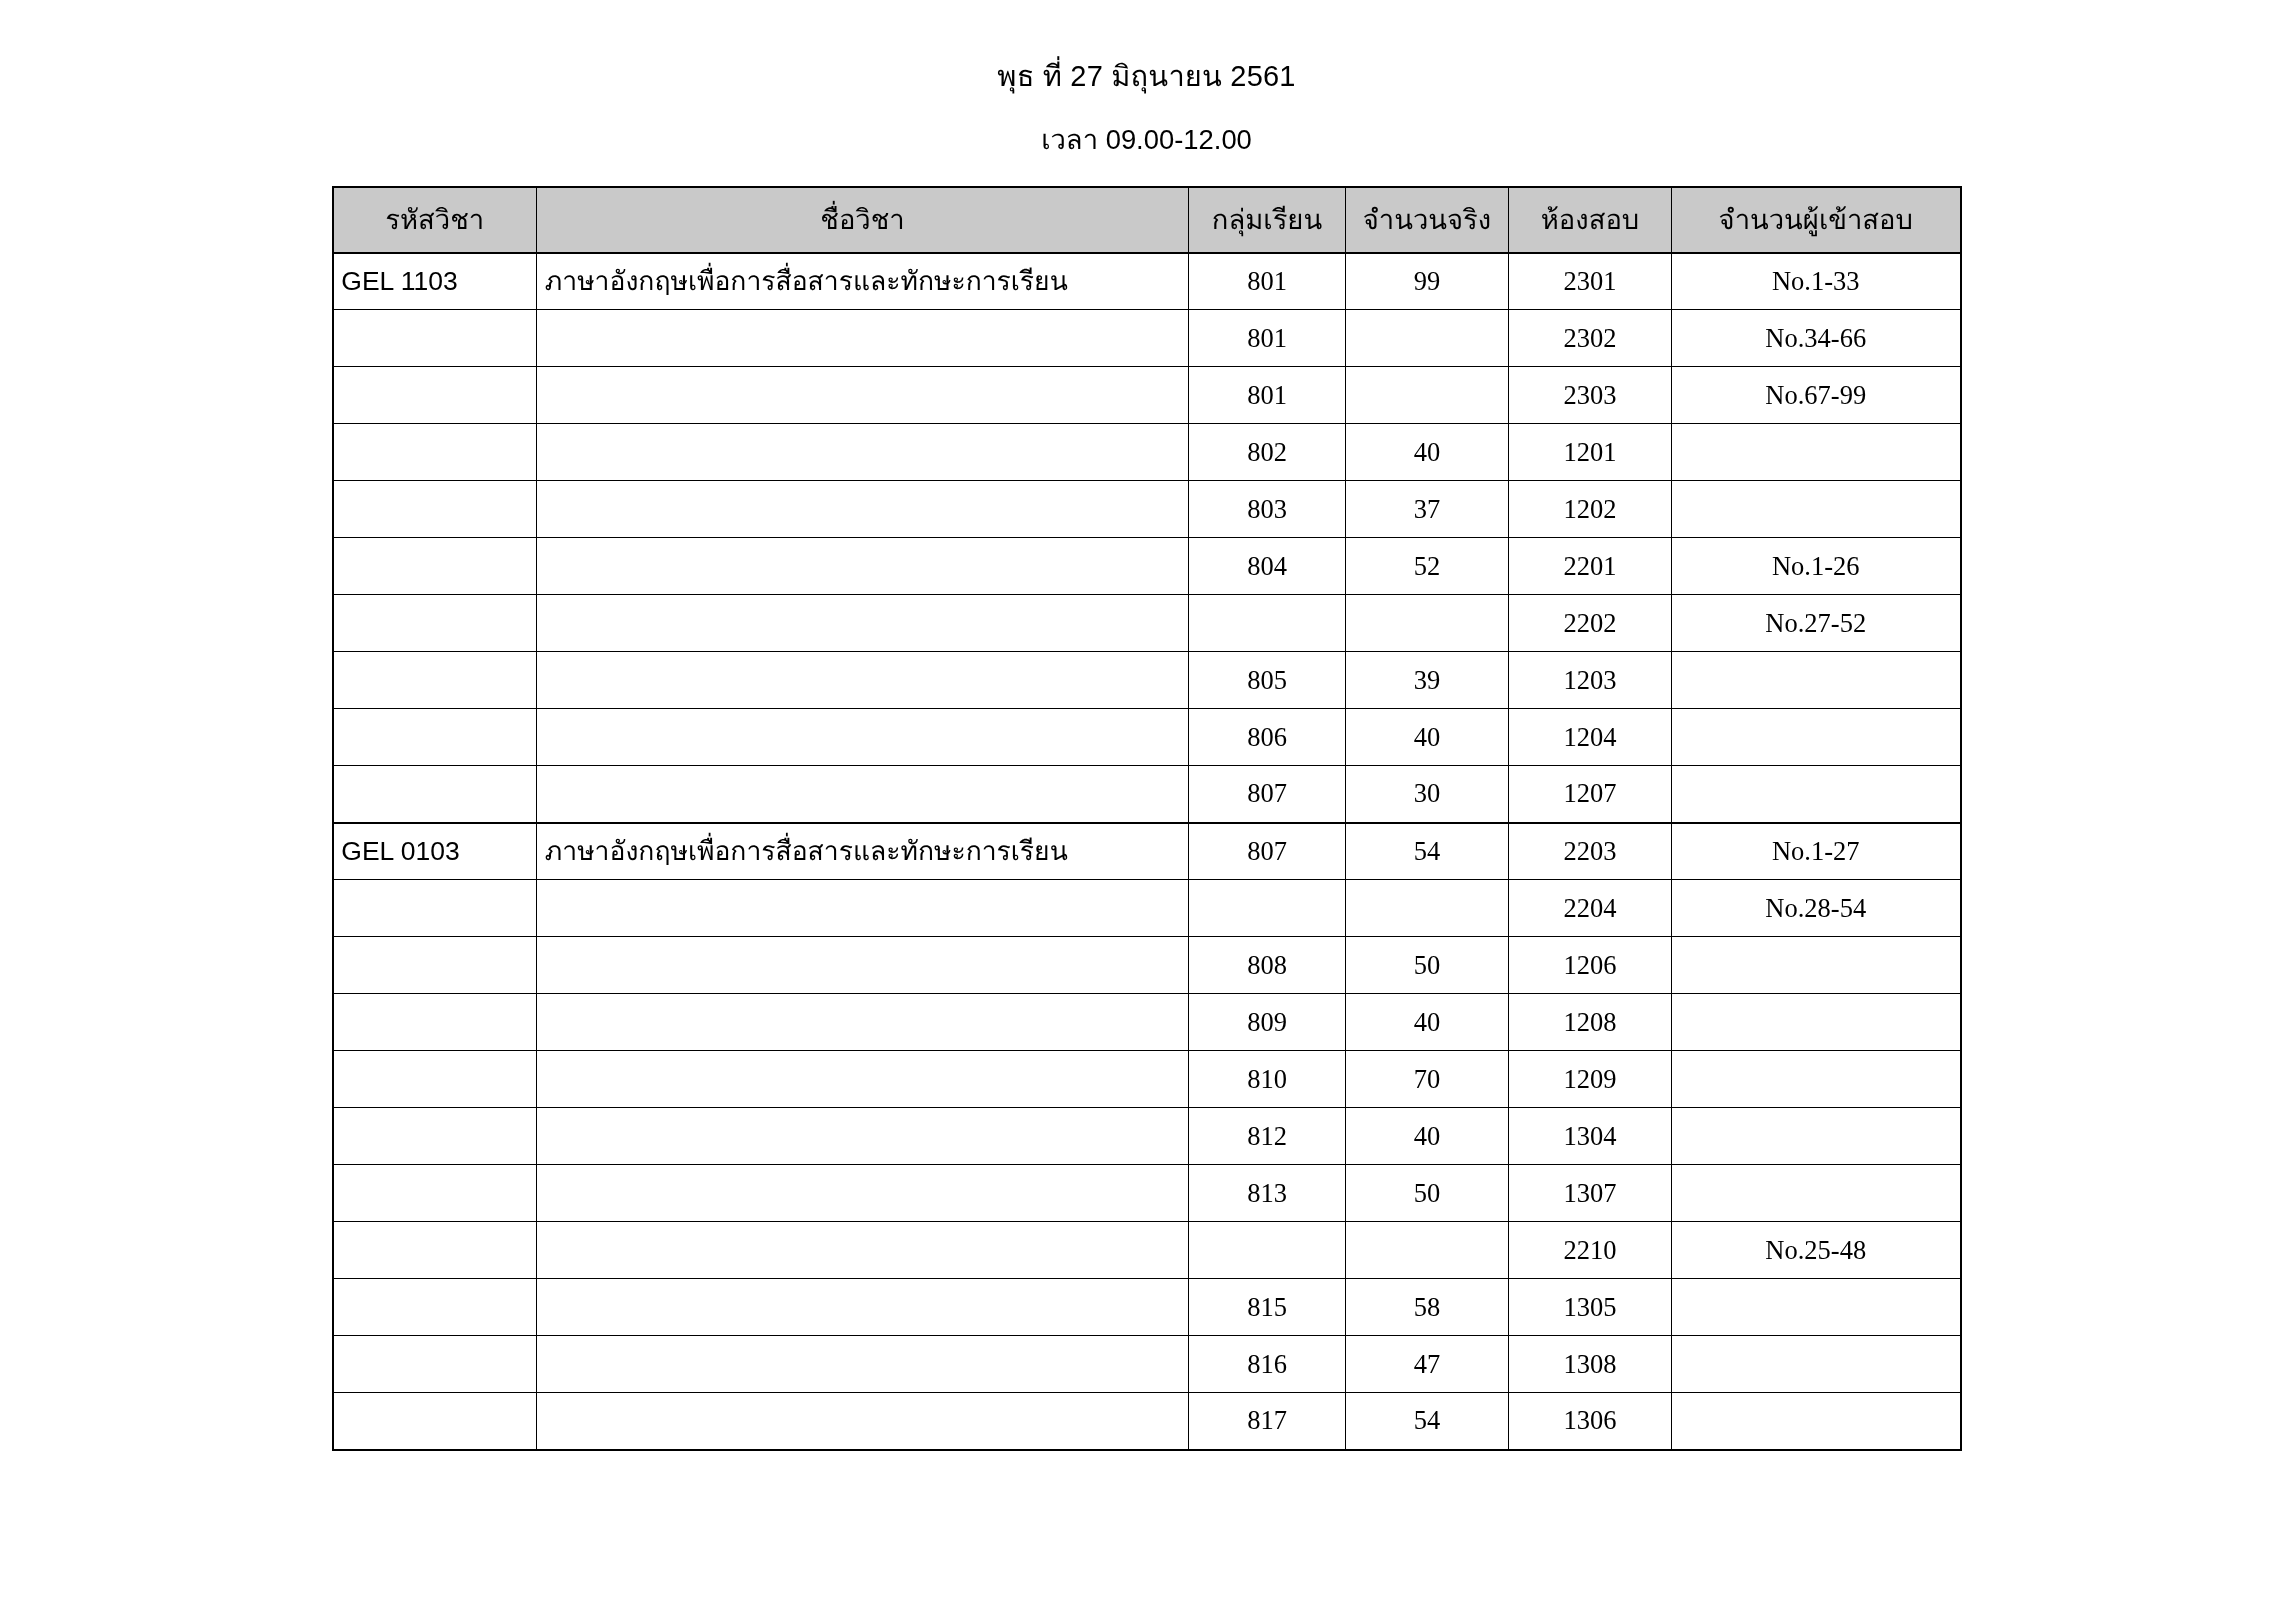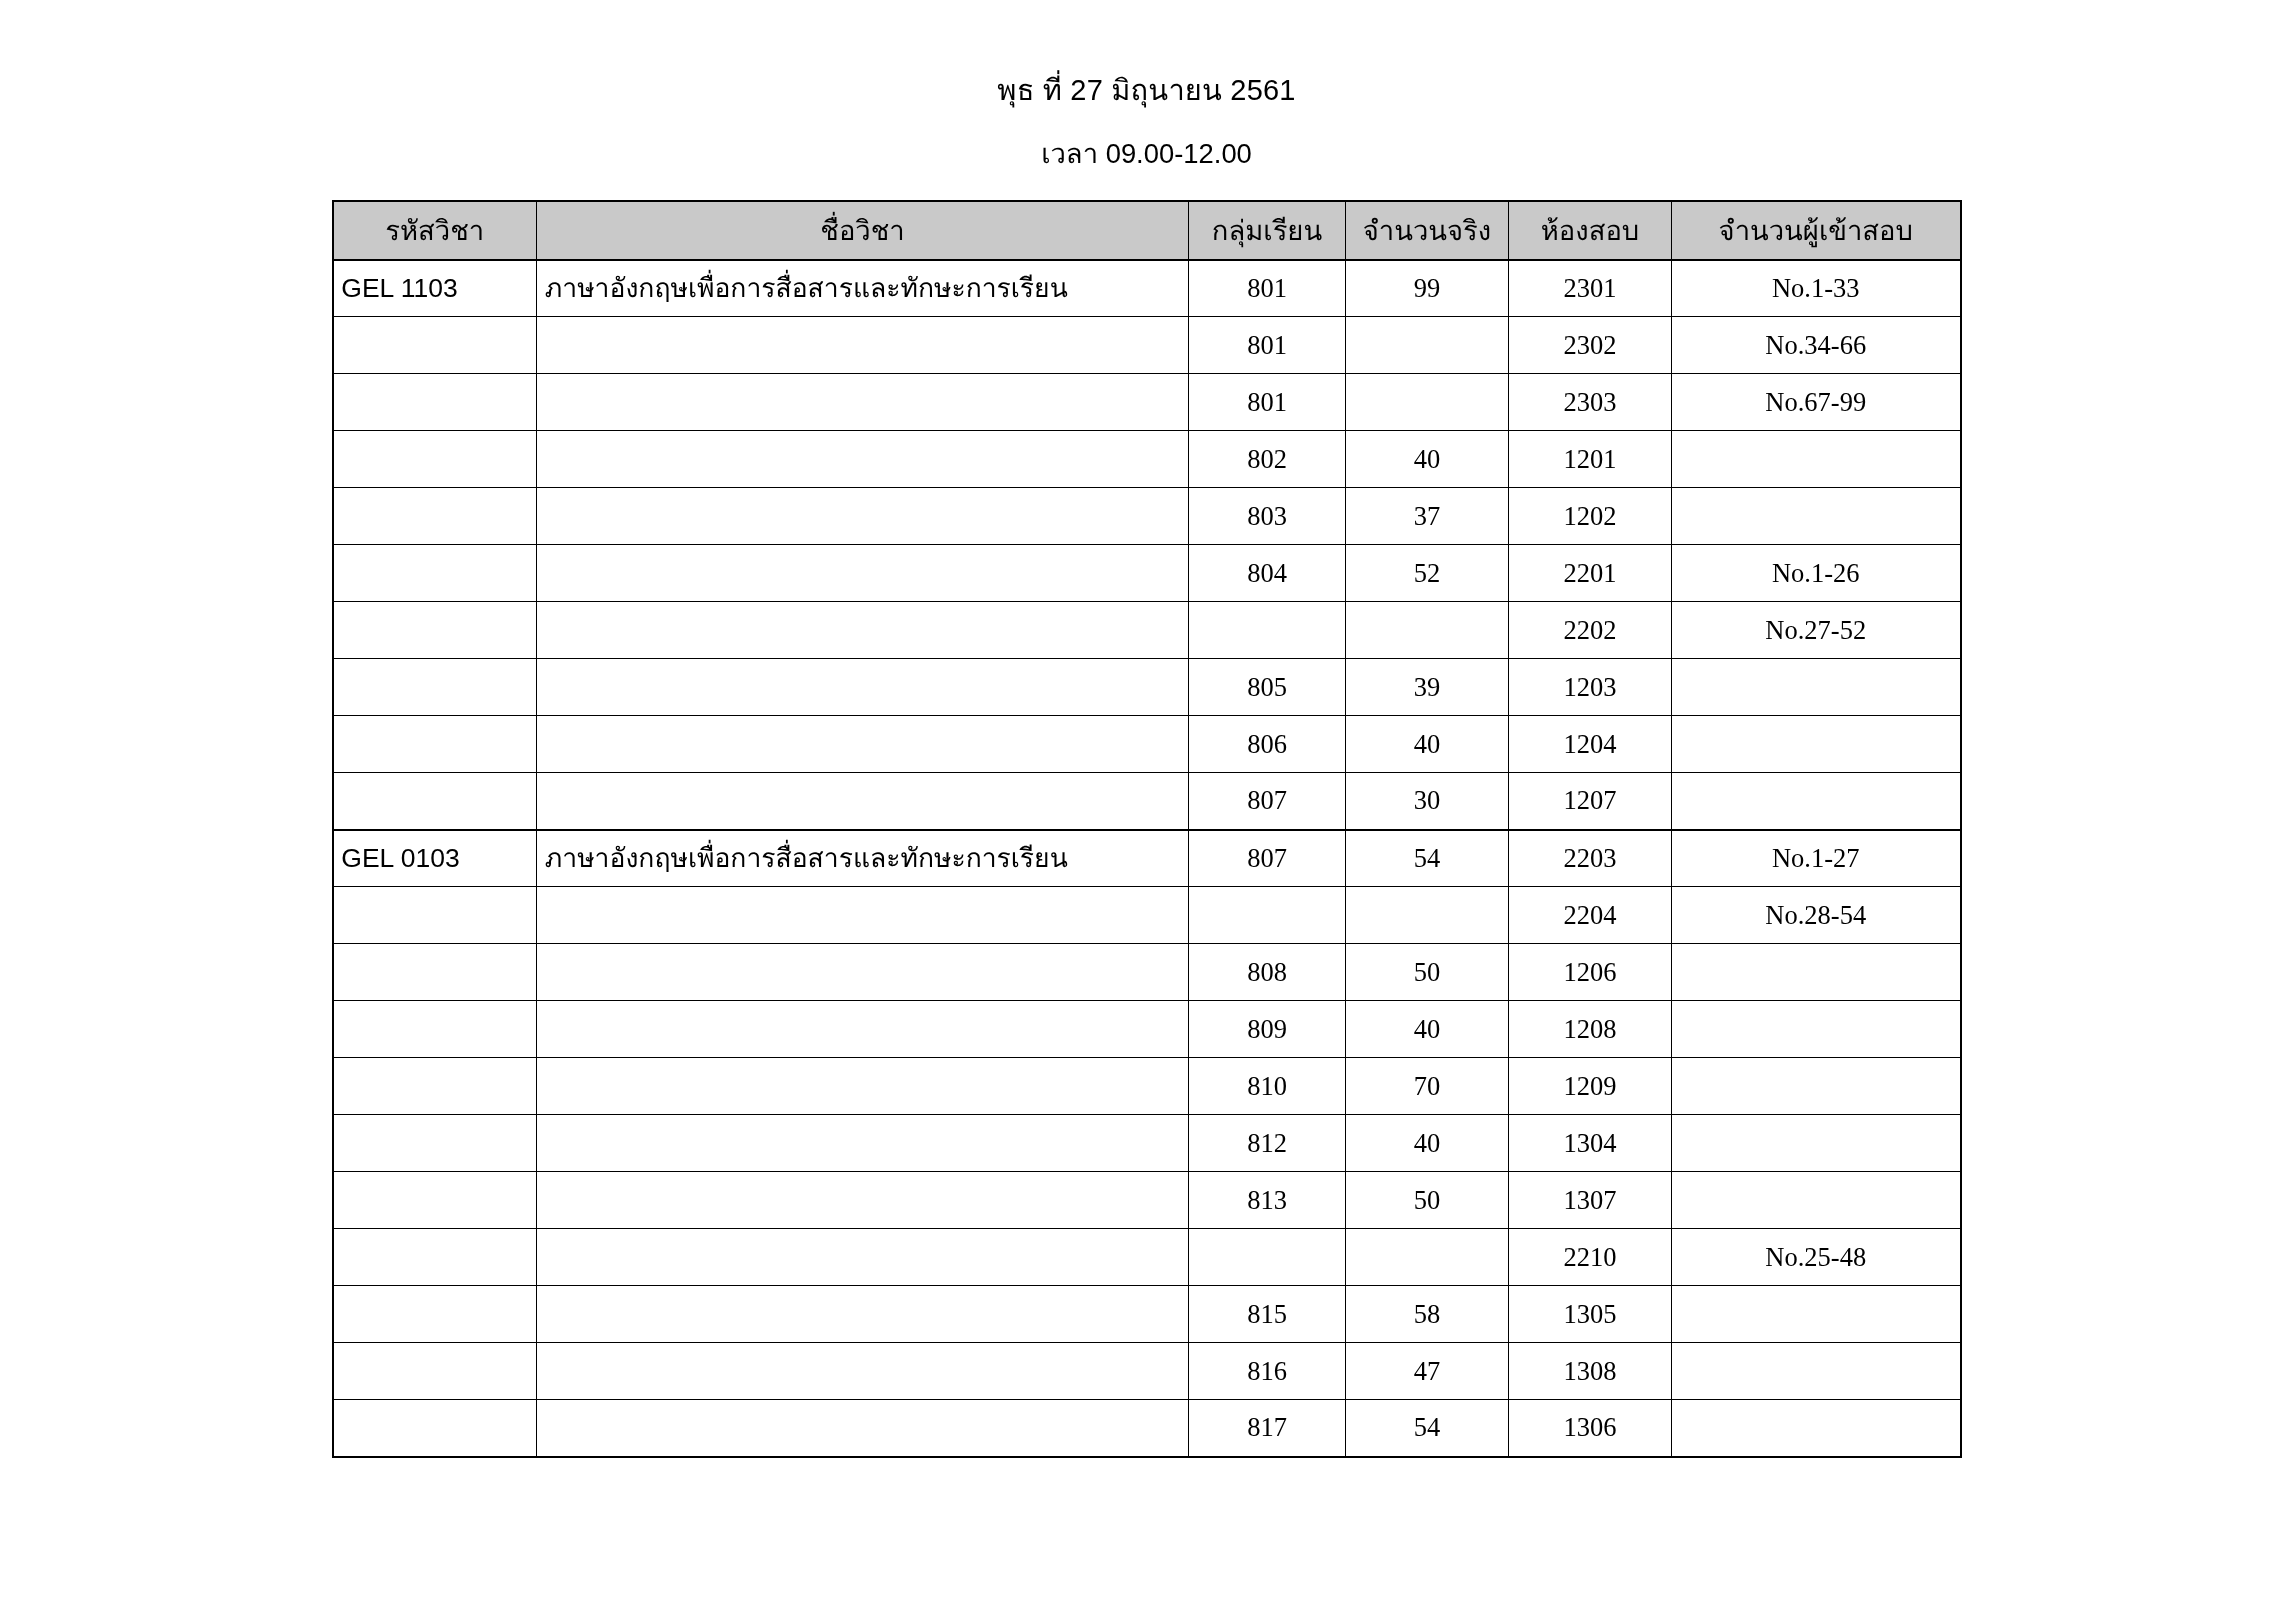--- a/index.html
+++ b/index.html
@@ -12,21 +12,21 @@
     height: 1621px;
     font-family: "Liberation Serif", "DejaVu Serif", serif;
     color: #000000;
     position: relative;
     overflow: hidden;
   }
   .page {
     width: 2293px;
     height: 1621px;
     box-sizing: border-box;
-    padding: 14px;
+    padding: 0;
     position: relative;
   }
   .header {
     text-align: center;
     padding-top: 57px;
   }
   .header .line1 {
     font-size: 29px;
     line-height: 39px;
     letter-spacing: 0.2px;
@@ -55,21 +55,21 @@
     padding: 0 7.8px;
     box-sizing: border-box;
     vertical-align: middle;
     overflow: hidden;
     white-space: nowrap;
   }
   table.exam thead th {
     background: #c9c9c9;
     text-align: center;
     font-size: 27.4px;
-    height: 59px;
+    height: 66px;
     border-bottom: 2.9px solid #000;
   }
   
   col.c-code   { width: 204px; }
   col.c-name   { width: 652px; }
   col.c-group  { width: 157px; }
   col.c-count  { width: 163px; }
   col.c-room   { width: 163px; }
   col.c-seats  { width: 289px; }
 

